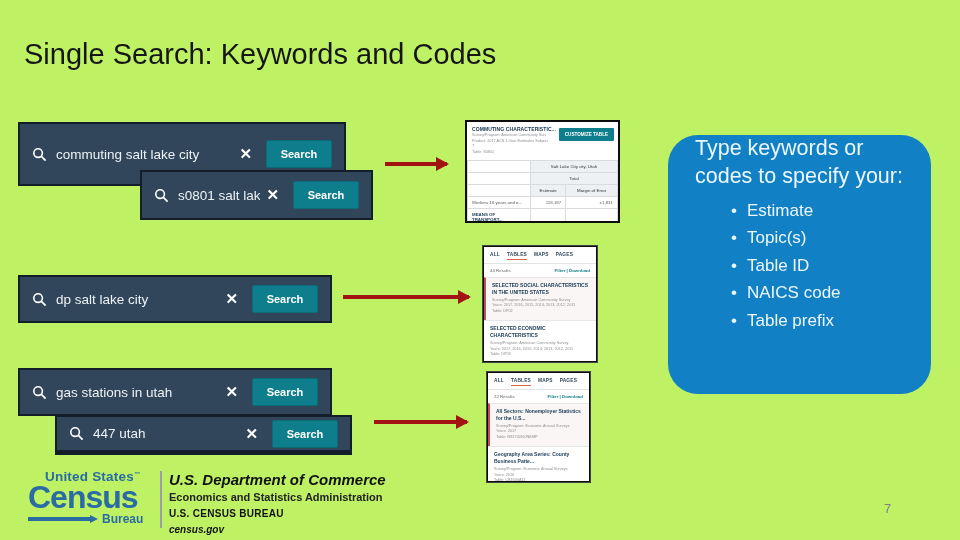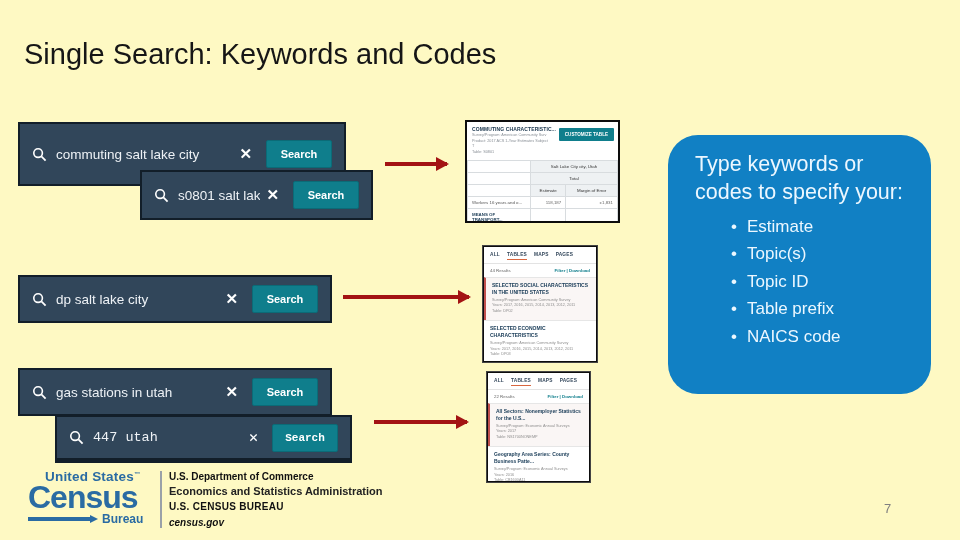--- a/index.html
+++ b/index.html
@@ -1,44 +1,44 @@
 <!DOCTYPE html>
 <html><head>
 <meta charset="utf-8">
 <style>
   * { margin:0; padding:0; box-sizing:border-box; }
   body { background:#fff; font-family:"Liberation Sans", sans-serif; }
-  .slide { position:relative; width:960px; height:540px; background:#fef9c3; overflow:hidden; }
+  .slide { position:relative; width:960px; height:540px; background:#bef264; overflow:hidden; }
 
   .slide-title { position:absolute; left:24px; top:38px; font-size:29px; font-weight:300; color:#161616; letter-spacing:0; }
 
   
   .searchbar { position:absolute; background:#31465a; border:2px solid #121e29; display:flex; align-items:center; padding:0 12px; }
   .searchbar .mag { width:15px; height:15px; flex:0 0 auto; }
   .searchbar .q { color:#eef2f6; font-size:13.5px; margin-left:9px; flex:1 1 auto; white-space:nowrap; overflow:hidden; }
   .searchbar .x { color:#ffffff; font-size:15px; font-weight:bold; margin:0 14px 0 6px; }
   .btn-search { background:#0f7e8c; border:1px solid #0b6b77; color:#fff; font-size:11px; font-weight:bold; padding:7px 0; width:66px; text-align:center; border-radius:2px; flex:0 0 auto; }
 
   #bar1 { left:18px;  top:122px; width:328px; height:64px; z-index:1; }
   #bar2 { left:140px; top:170px; width:233px; height:50px; z-index:2; }
   #bar3 { left:18px;  top:275px; width:314px; height:48px; }
   #bar4 { left:18px;  top:368px; width:314px; height:48px; z-index:1; }
-  #bar5 { left:55px;  top:415px; width:297px; height:48px; z-index:2; border-bottom-width:5px;font-family:Liberation Mono, monospace; }
+  #bar5 { left:55px;  top:415px; width:297px; height:40px; z-index:2; border-bottom-width:5px; }
 
   
   .arrow { position:absolute; }
   .arrow .shaft { position:absolute; left:0; top:50%; transform:translateY(-50%); height:4px; background:#a31313; width:100%; }
   .arrow .head { position:absolute; right:-2px; top:50%; transform:translateY(-50%); width:0; height:0;
                  border-left:13px solid #a31313; border-top:7px solid transparent; border-bottom:7px solid transparent; }
   #arrow1 { left:385px; top:155px; width:62px;  height:18px; }
   #arrow2 { left:343px; top:288px; width:126px; height:18px; }
   #arrow3 { left:374px; top:413px; width:93px;  height:18px; }
 
   
-  .callout { position:absolute; left:668px; top:135px; width:263px; height:259px; background:#1180c4; border-radius:30px; padding:16px 20px 0 27px; color:#ecf7ff; }
+  .callout { position:absolute; left:668px; top:135px; width:263px; height:259px; background:#1180c4; border-radius:30px; padding:0 20px 0 27px; color:#ecf7ff; }
   .callout .intro { font-size:21.5px; line-height:1.3; font-weight:500; }
   .callout ul { list-style:none; margin-top:6px; }
   .callout li { font-size:17px; line-height:1.62; padding-left:52px; position:relative; }
   .callout li::before { content:"•"; position:absolute; left:36px; }
 
   
   .thumb { position:absolute; background:#fff; border:2px solid #0d0d0d; overflow:hidden; }
   #thumb1 { left:465px; top:120px; width:155px; height:103px; }
   #thumb2 { left:483px; top:246px; width:114px; height:116px; border-width:1px; box-shadow:0 0 0 1px #444; }
   #thumb3 { left:487px; top:372px; width:103px; height:110px; border-width:1px; box-shadow:0 0 0 1px #444; }
@@ -71,21 +71,21 @@
   .logo { position:absolute; left:28px; top:469px; width:128px; height:62px; color:#2a6ba3; }
   .logo-top { font-size:13.5px; font-weight:bold; margin-left:17px; letter-spacing:.2px; }
   .logo-top sup { font-size:6px; }
   .logo-main { font-size:32px; font-weight:bold; letter-spacing:-1px; line-height:0.82; }
   .logo-bottom { display:flex; align-items:center; margin-top:2px; }
   .logo-line { height:4px; background:#2a6ba3; width:62px; }
   .logo-tri { width:0; height:0; border-left:8px solid #2a6ba3; border-top:4px solid transparent; border-bottom:4px solid transparent; }
   .logo-sub { font-size:12px; font-weight:bold; margin-left:4px; }
   .footer-divider { position:absolute; left:160px; top:471px; width:2px; height:57px; background:#9aa1a8; }
   .footer-text { position:absolute; left:169px; top:470px; color:#111; }
-  .ft1 { font-size:10px; font-weight:bold; line-height:1.35; }
+  .ft1 { font-size:15px; font-weight:bold; line-height:1.35;font-style:italic; }
   .ft2 { font-size:11px; font-weight:bold; color:#222; line-height:1.4; }
   .ft3 { font-size:10px; font-weight:bold; letter-spacing:.3px; line-height:1.6; }
   .ft4 { font-size:10px; font-weight:bold; font-style:italic; line-height:1.5; }
   .page-num { position:absolute; left:884px; top:501px; font-size:13px; color:#808080; }
 </style>
 </head>
 <body>
 
 <div class="slide">
 
@@ -252,23 +252,23 @@
         <div>Table: CB1600A11</div>
       </div>
     </div>
   </div>
 
   <div class="callout">
     <div class="intro">Type keywords or codes to specify your:</div>
     <ul>
       <li>Estimate</li>
       <li>Topic(s)</li>
-      <li>Topic ID</li>
+      <li>Table ID</li>
+      <li>NAICS code</li>
       <li>Table prefix</li>
-      <li>NAICS code</li>
     </ul>
   </div>
 
   <div class="logo">
     <div class="logo-top"><span>United States</span><sup>™</sup></div>
     <div class="logo-main">Census</div>
     <div class="logo-bottom">
       <div class="logo-line"></div>
       <div class="logo-tri"></div>
       <div class="logo-sub">Bureau</div>

